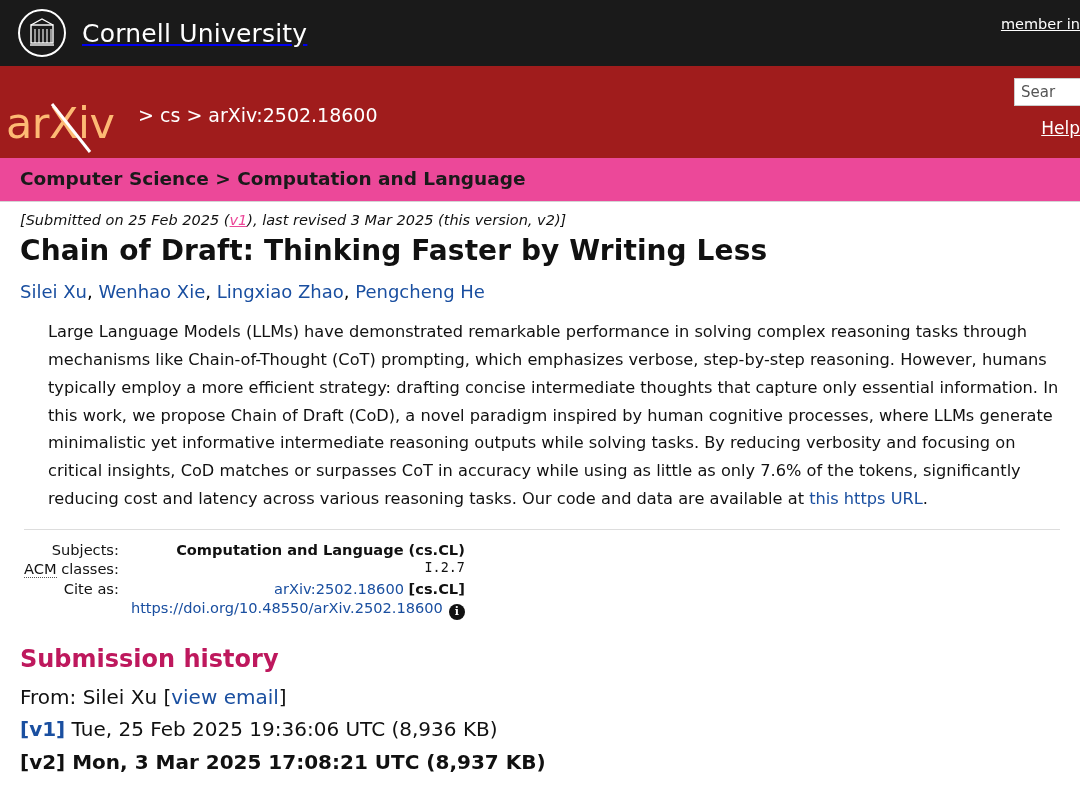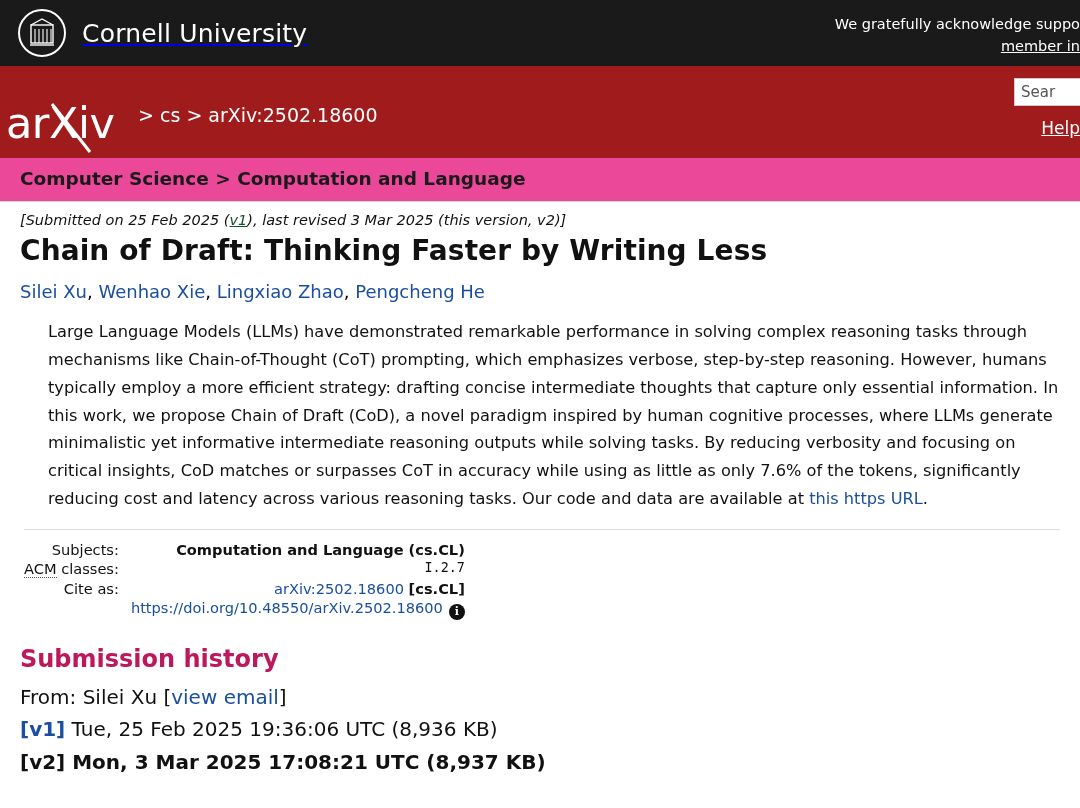--- a/index.html
+++ b/index.html
@@ -66,21 +66,21 @@
   
   .arxiv-bar {
     height: 92px;
     background: #a01c1c;
     position: relative;
     display: flex;
     align-items: center;
   }
   .arxiv-logo {
     margin-left: 6px;
-    color: #ffffff;
+    color: #fdba74;
     font-size: 44px;
     font-weight: 400;
     letter-spacing: -1px;
     position: relative;
     font-family: "DejaVu Serif", "Liberation Serif", serif;
     line-height: 1;
     display: inline-block;
     width: 124px;
     height: 52px;
     margin-top: 24px;
@@ -150,21 +150,21 @@
   
   .content {
     padding: 10px 20px 0 20px;
   }
   .submitted-line {
     font-style: italic;
     font-size: 14.5px;
     color: #111111;
     margin-bottom: 6px;
   }
-  .submitted-line a { color: #14532d; }
+  .submitted-line a { color: #ec4899; }
   h1.title {
     font-size: 28px;
     font-weight: bold;
     margin: 4px 0 14px 0;
     letter-spacing: 0.1px;
     color: #111111;
   }
   .authors {
     font-size: 18px;
     margin-bottom: 16px;
@@ -258,21 +258,20 @@
         <line x1="14" y1="13" x2="14" y2="27" stroke="#ffffff" stroke-width="1.1"></line>
         <line x1="18" y1="13" x2="18" y2="27" stroke="#ffffff" stroke-width="1.1"></line>
         <line x1="22" y1="13" x2="22" y2="27" stroke="#ffffff" stroke-width="1.1"></line>
         <line x1="26" y1="13" x2="26" y2="27" stroke="#ffffff" stroke-width="1.1"></line>
         <line x1="5" y1="29" x2="29" y2="29" stroke="#ffffff" stroke-width="1.4"></line>
       </svg>
     </span>
     <span class="cornell-name">Cornell University</span>
   </a>
   <div class="cornell-right">
-    <div class="line1">We gratefully acknowledge suppo</div>
     <div class="line2"><a href="#">member in</a></div>
   </div>
 </div>
 
 <div class="arxiv-bar">
   <a class="arxiv-logo" href="#">
     <span class="txt">arXiv</span>
     <svg class="xslash" viewBox="0 0 46 56" aria-hidden="true">
       <line x1="4" y1="4" x2="42" y2="52" stroke="#ffffff" stroke-width="3"></line>
     </svg>

